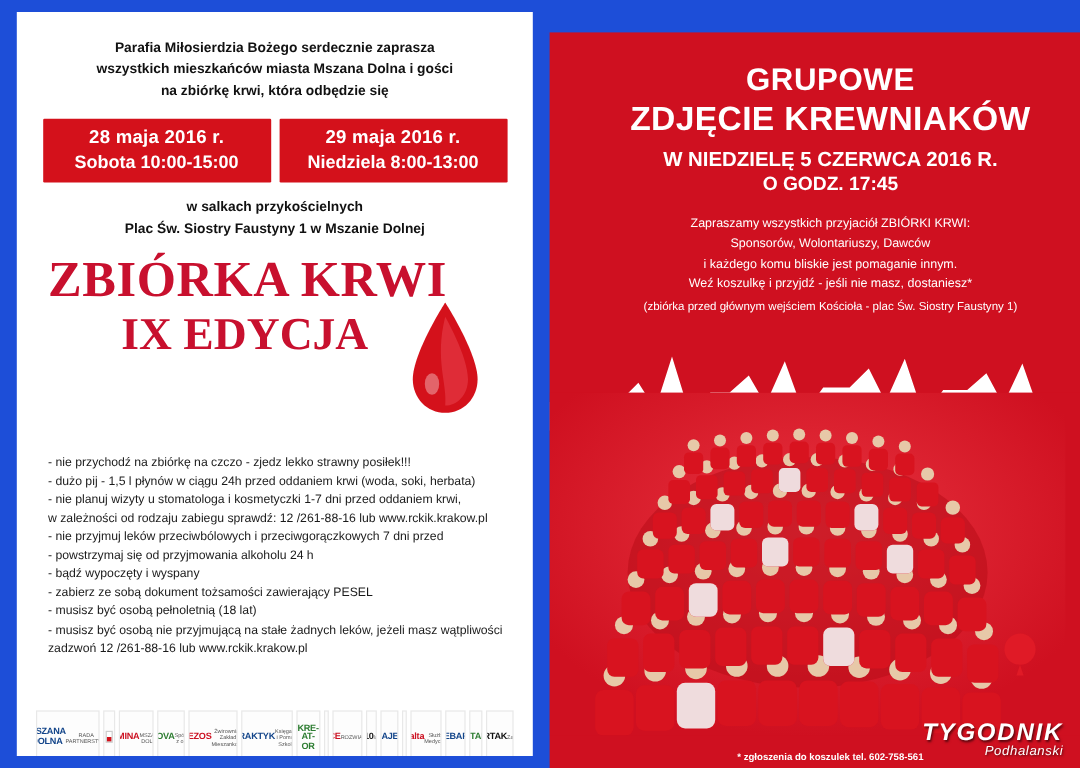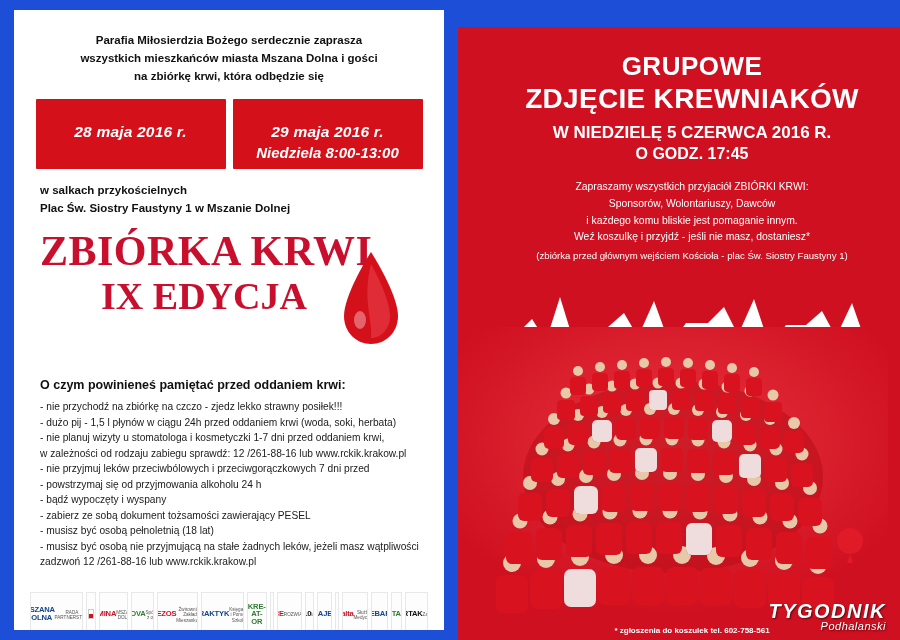--- a/index.html
+++ b/index.html
@@ -41,41 +41,40 @@
     display: flex;
     justify-content: center;
     gap: 7px;
     margin-top: 14px;
     padding: 0 14px;
   }
   .date-box {
     background: #d4111b;
     color: #fff;
     text-align: center;
-    padding: 24px 6px 8px 6px;
+    padding: 7px 6px 8px 6px;
     width: 190px;
     border-radius: 1px;
-    font-style: italic;
   }
   .date-box .d1 {
     display: block;
     font-weight: bold;
     font-size: 15.5px;
     letter-spacing: .2px;
     margin-bottom: 3px;
   }
   .date-box .d2 {
     display: block;
     font-weight: bold;
     font-size: 15px;
   }
 
   .pl-place {
     margin: 13px 26px 0 26px;
-    text-align: left;
+    text-align: center;
     font-weight: bold;
     font-size: 11.5px;
     line-height: 1.5;
     color: #111;
   }
 
   .pl-title {
     margin: 14px 0 0 0;
     padding-left: 26px;
     font-family: "Liberation Serif", serif;
@@ -294,20 +293,21 @@
 
       <div class="pl-intro">
         <div>Parafia Miłosierdzia Bożego serdecznie zaprasza</div>
         <div>wszystkich mieszkańców miasta Mszana Dolna i gości</div>
         <div>na zbiórkę krwi, która odbędzie się</div>
       </div>
 
       <div class="date-row">
         <div class="date-box">
           <span class="d1">28 maja 2016 r.</span>
+          <span class="d2">Sobota 10:00-15:00</span>
         </div>
         <div class="date-box">
           <span class="d1">29 maja 2016 r.</span>
           <span class="d2">Niedziela 8:00-13:00</span>
         </div>
       </div>
 
       <div class="pl-place">
         <div>w salkach przykościelnych</div>
         <div>Plac Św. Siostry Faustyny 1 w Mszanie Dolnej</div>
@@ -320,21 +320,20 @@
 
       <div class="drop">
         <svg viewBox="0 0 62 96" width="62" height="96">
           <path d="M31 2 C31 2 58 44 58 66 C58 82 46 94 31 94 C16 94 4 82 4 66 C4 44 31 2 31 2 Z" fill="#d4111b"></path>
           <path d="M31 14 C31 14 50 47 50 66 C50 79 41 88 31 88 C33 70 22 50 31 14 Z" fill="#e8434f" opacity="0.55"></path>
           <ellipse cx="20" cy="70" rx="6" ry="9" fill="#ffffff" opacity="0.35"></ellipse>
         </svg>
       </div>
 
       <div class="pl-notes">
-        <h3>O czym powinieneś pamiętać przed oddaniem krwi:</h3>
         <ul>
           <li>- nie przychodź na zbiórkę na czczo - zjedz lekko strawny posiłek!!!</li>
           <li>- dużo pij - 1,5 l płynów w ciągu 24h przed oddaniem krwi (woda, soki, herbata)</li>
           <li>- nie planuj wizyty u stomatologa i kosmetyczki 1-7 dni przed oddaniem krwi,</li>
           <li>  w zależności od rodzaju zabiegu sprawdź: 12 /261-88-16 lub www.rckik.krakow.pl</li>
           <li>- nie przyjmuj leków przeciwbólowych i przeciwgorączkowych 7 dni przed</li>
           <li>- powstrzymaj się od przyjmowania alkoholu 24 h</li>
           <li>- bądź wypoczęty i wyspany</li>
           <li>- zabierz ze sobą dokument tożsamości zawierający PESEL</li>
           <li>- musisz być osobą pełnoletnią (18 lat)</li>

